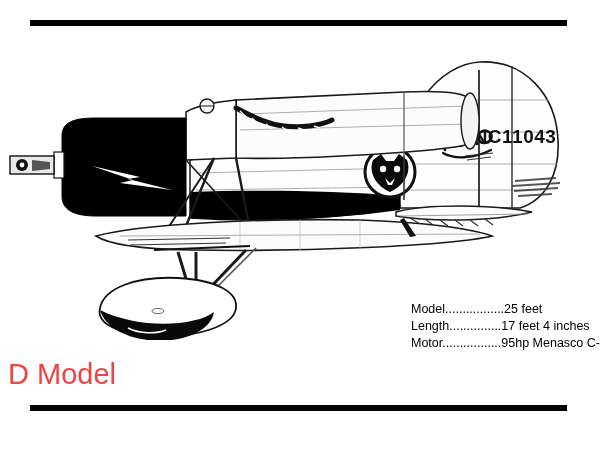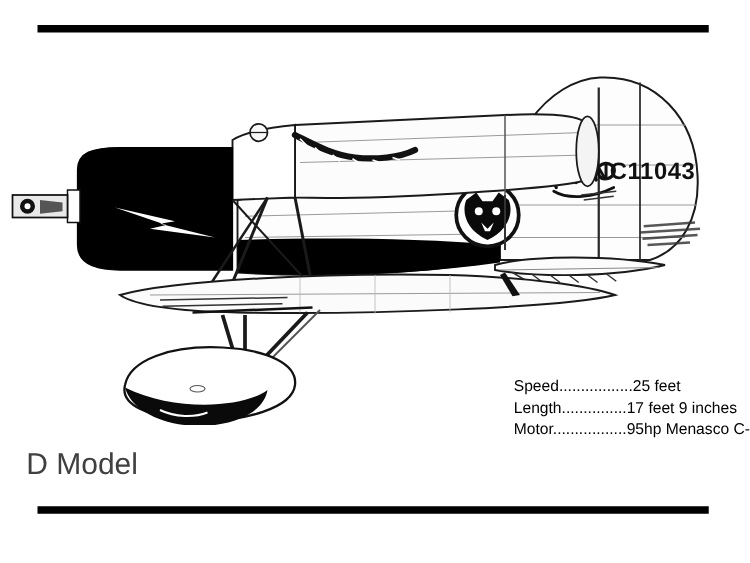--- a/index.html
+++ b/index.html
@@ -35,25 +35,25 @@
     height: 300px;
   }
   #aircraft-svg {
     display: block;
     width: 600px;
     height: 300px;
   }
 
   #model-title {
     position: absolute;
-    left: 21px;
+    left: 8px;
     top: 358px;
-    font-size: 24px;
+    font-size: 29px;
     font-weight: normal;
-    color: #404040;
+    color: #ef4444;
     letter-spacing: 0px;
     white-space: nowrap;
   }
 
   #spec-table {
     position: absolute;
     left: 411px;
     top: 301px;
     width: 180px;
   }
@@ -200,20 +200,20 @@
       </g>
 
       <path d="M 404 178 L 416 196 L 410 197 L 400 180 Z" fill="#111"></path>
 
     </svg>
   </div>
 
   <div id="model-title">D Model</div>
 
   <div id="spec-table">
-    <span class="spec-row">Speed.................25 feet</span>
-    <span class="spec-row">Length...............17 feet 9 inches</span>
+    <span class="spec-row">Model.................25 feet</span>
+    <span class="spec-row">Length...............17 feet 4 inches</span>
     <span class="spec-row">Motor.................95hp Menasco C-4</span>
   </div>
 
   <div class="rule" id="rule-bottom"></div>
 
 </div>
 
 </body></html>

